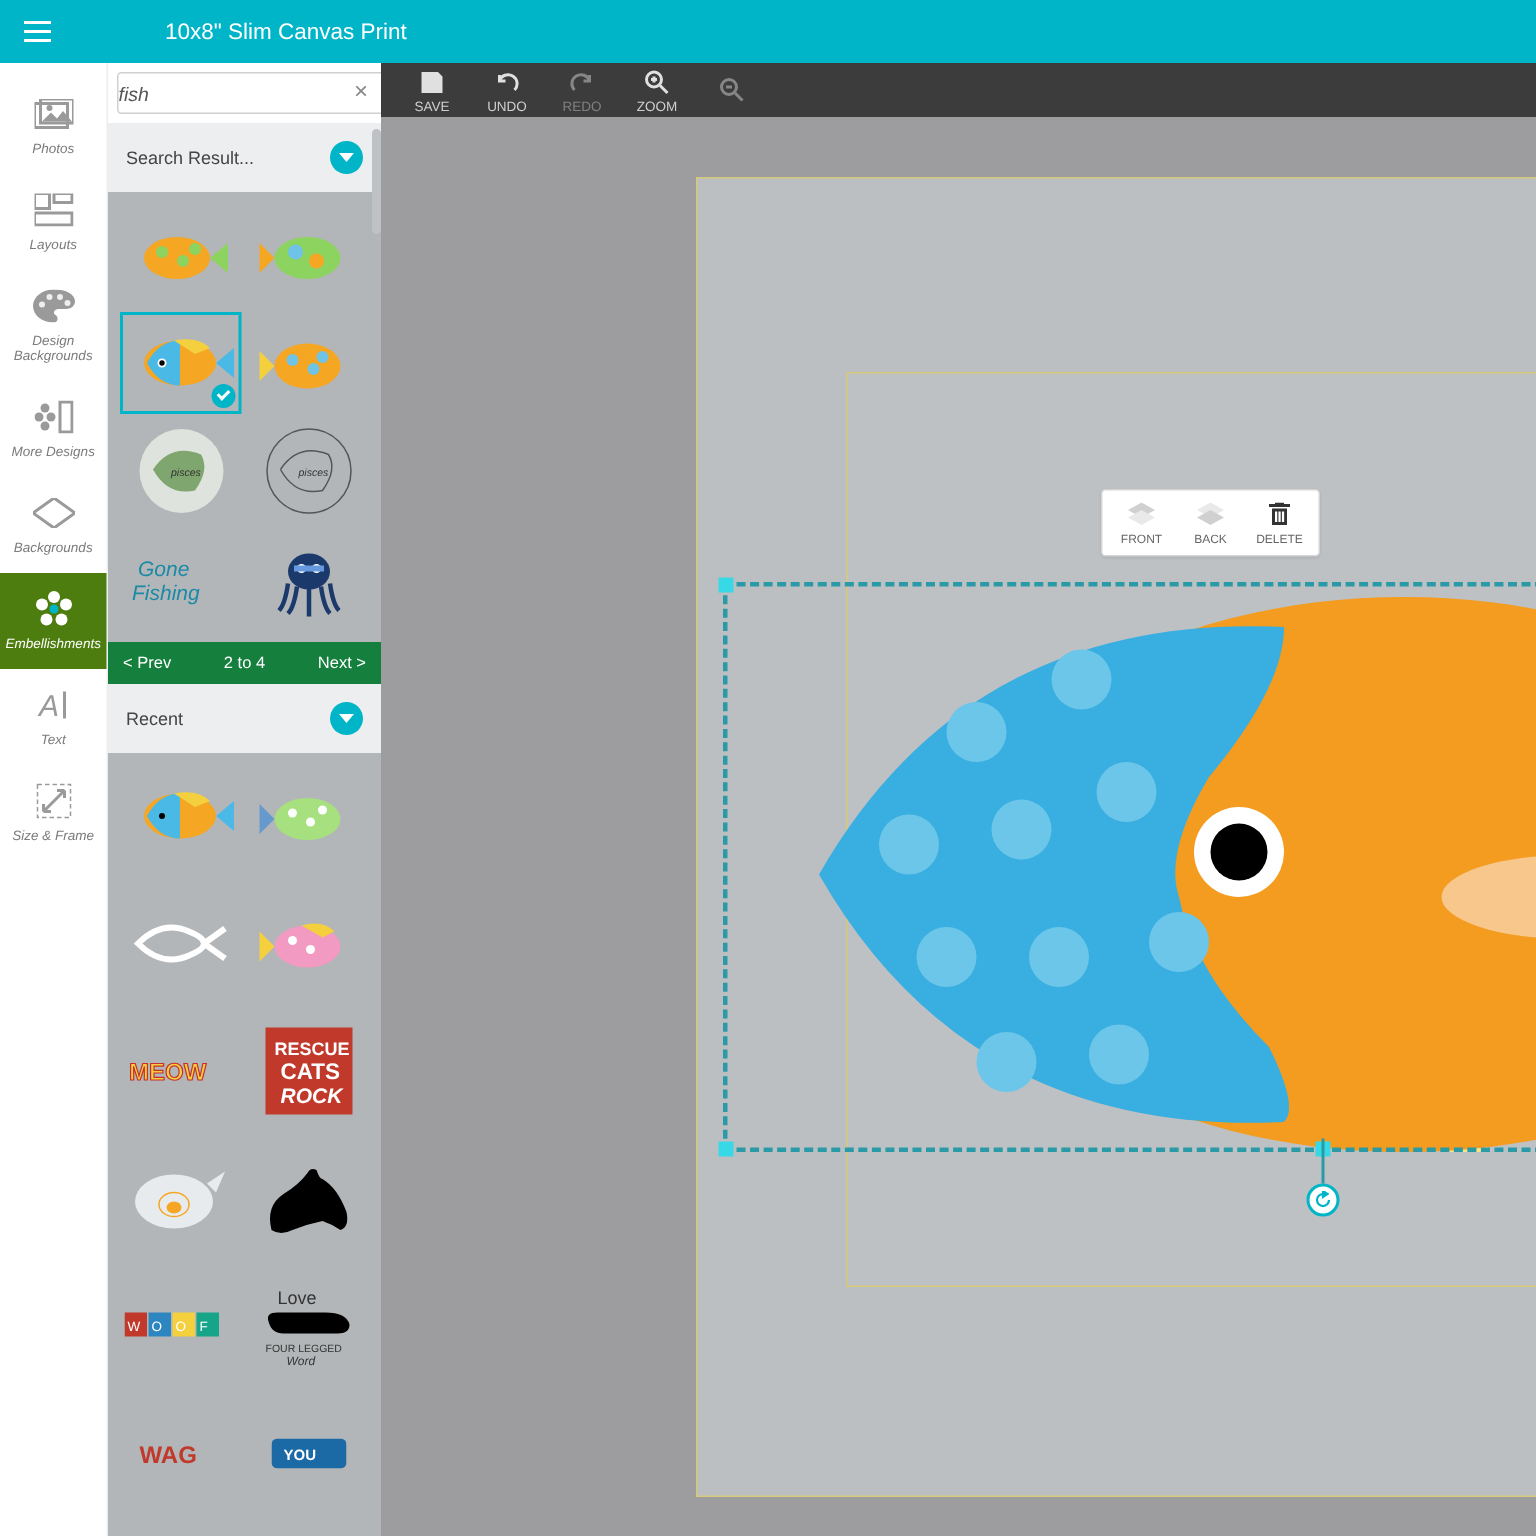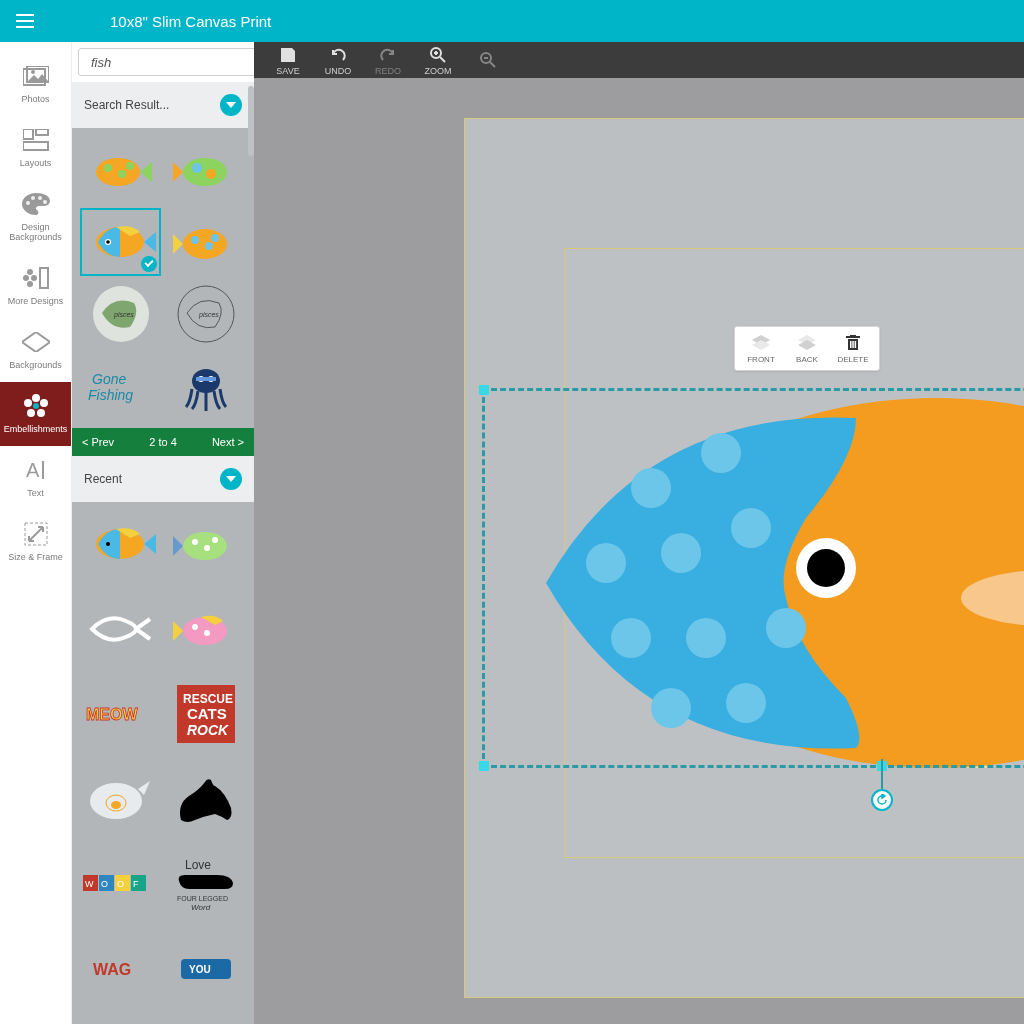--- a/index.html
+++ b/index.html
@@ -10,32 +10,32 @@
   .topbar { height: 42px; background: #00b5c7; display: flex; align-items: center; color: #fff; }
   .menu-btn { width: 50px; display: flex; align-items: center; justify-content: center; cursor: pointer; }
   .menu-btn .ham { width: 18px; height: 2px; background: #fff; position: relative; }
   .menu-btn .ham::before, .menu-btn .ham::after { content:""; position:absolute; left:0; width:18px; height:2px; background:#fff; }
   .menu-btn .ham::before { top:-6px; } .menu-btn .ham::after { top:6px; }
   .title { font-size: 15px; margin-left: 60px; }
 
   .main { flex:1; display:flex; min-height:0; }
 
   
-  .rail { width: 72px; background:#fff; border-right:1px solid #eee; display:flex; flex-direction:column; align-items:center; padding-top:10px; }
+  .rail { width: 72px; background:#fff; border-right:1px solid #eee; display:flex; flex-direction:column; align-items:center; padding-top:10px;font-style:italic; }
   .rail .item { width:100%; text-align:center; padding:10px 2px 12px; color:#7b7b7b; font-size:9px; cursor:pointer; }
-  .rail .item.active { background:#7f1d1d; color:#fff; }
+  .rail .item.active { background:#4d7c0f; color:#fff; }
   .rail .item .ic { height:28px; display:flex; align-items:center; justify-content:center; margin-bottom:4px; }
   .rail svg { fill:#9a9a9a; }
   .rail .item.active svg { fill:#fff; }
 
   
   .panel { width:182px; background:#eceeef; display:flex; flex-direction:column; overflow:hidden; position:relative; }
   .panel::after { content:""; position:absolute; right:0; top:44px; width:6px; height:70px; background:#bfc2c4; border-radius:3px; }
   .search-row { background:#fff; padding:6px; display:flex; align-items:center; gap:4px; }
-  .search-input { flex:1; border:1px solid #d0d0d0; border-radius:3px; height:28px; padding:0 12px; font-size:13px; font-style:italic; color:#555; }
+  .search-input { flex:1; border:1px solid #d0d0d0; border-radius:3px; height:28px; padding:0 0; font-size:13px; font-style:italic; color:#555; }
   .clear-x { position:relative; margin-left:-26px; margin-right:8px; color:#888; font-size:16px; cursor:pointer; }
 
   .section-head { display:flex; align-items:center; justify-content:space-between; padding:12px 12px; background:#eceeef; }
   .section-head span { font-size:12px; color:#444; }
   .chev { width:22px; height:22px; border-radius:50%; background:#00b5c7; display:flex; align-items:center; justify-content:center; }
   .chev::after { content:""; border-left:5px solid transparent; border-right:5px solid transparent; border-top:6px solid #fff; }
 
   .grid { background:#b3b6b8; padding:8px; display:grid; grid-template-columns:1fr 1fr; gap:4px 4px; overflow:auto; }
   .thumb { height:68px; display:flex; align-items:center; justify-content:center; position:relative; }
   .thumb.sel { outline:2px solid #00b5c7; outline-offset:-2px; }

